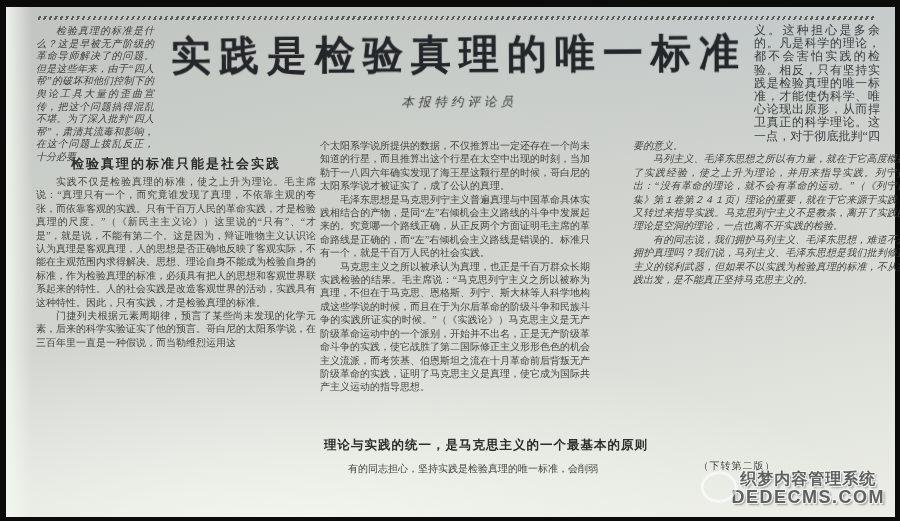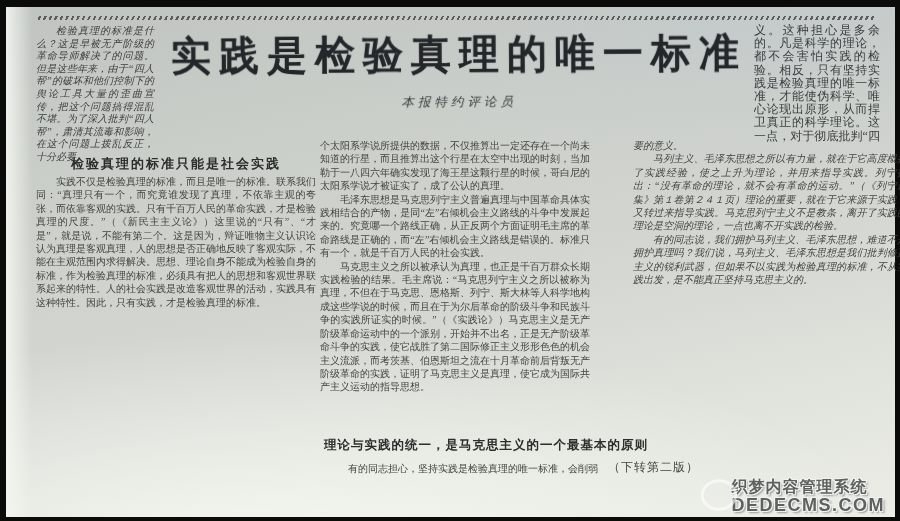--- a/index.html
+++ b/index.html
@@ -63,24 +63,24 @@
   }
   .sec1-heading{left:30px;top:148px;width:280px;}
   .sec2-heading{left:318px;top:430px;width:278px;font-size:12.5px;letter-spacing:1px;}
   .sec2-firstline{
     position:absolute;left:322px;top:455px;width:270px;height:15px;overflow:hidden;
     font-size:10px;line-height:13.4px;color:#42443f;text-align:justify;filter:blur(.38px);
   }
   .sec2-firstline p{margin:0;text-indent:2em;}
   .continuation{
     position:absolute;left:602px;top:452px;width:258px;
-    font-size:12px;color:#42443f;text-align:left;filter:blur(.35px);letter-spacing:1px;
+    font-size:10px;color:#42443f;text-align:center;filter:blur(.35px);letter-spacing:1px;
   }
   .watermark{
-    position:absolute;right:10px;bottom:2px;text-align:left;
+    position:absolute;right:10px;bottom:10px;text-align:center;
     font-family:"Liberation Sans", sans-serif;line-height:1.05;
   }
   .watermark .swirl{
     position:absolute;right:148px;bottom:4px;width:30px;height:26px;
     border:3px solid rgba(255,255,255,.85);border-radius:50% 60% 50% 60%;
     transform:rotate(-18deg);opacity:.7;
   }
   .wm-line{
     font-weight:bold;color:#5d615f;letter-spacing:1px;
     text-shadow:-1px -1px 0 #f2f3ef, 1px -1px 0 #f2f3ef, -1px 1px 0 #f2f3ef, 1px 1px 0 #f2f3ef, 2px 2px 2px rgba(40,40,40,.45);
@@ -101,21 +101,22 @@
     <div class="headline-block">
       <div class="headline">实践是检验真理的唯一标准</div>
       <div class="byline">本报特约评论员</div>
     </div>
 
     <div class="toprightcol">义。这种担心是多余的。凡是科学的理论，都不会害怕实践的检验。相反，只有坚持实践是检验真理的唯一标准，才能使伪科学、唯心论现出原形，从而捍卫真正的科学理论。这一点，对于彻底批判“四人帮”散布的唯心论，具有特别重</div>
 
     <div class="sec-heading sec1-heading">检验真理的标准只能是社会实践</div>
 
     <div class="col col1">
-      <p>实践不仅是检验真理的标准，而且是唯一的标准。联系我们同：“真理只有一个，而究竟谁发现了真理，不依靠主观的夸张，而依靠客观的实践。只有千百万人民的革命实践，才是检验真理的尺度。”（《新民主主义论》）这里说的“只有”、“才是”，就是说，不能有第二个。这是因为，辩证唯物主义认识论认为真理是客观真理，人的思想是否正确地反映了客观实际，不能在主观范围内求得解决。思想、理论自身不能成为检验自身的标准，作为检验真理的标准，必须具有把人的思想和客观世界联系起来的特性。人的社会实践是改造客观世界的活动，实践具有这种特性。因此，只有实践，才是检验真理的标准。</p>
+      <p>实践不仅是检验真理的标准，使之上升为理论。毛主席说：“真理只有一个，而究竟谁发现了真理，不依靠主观的夸张，而依靠客观的实践。只有千百万人民的革命实践，才是检验真理的尺度。”（《新民主主义论》）这里说的“只有”、“才是”，就是说，不能有第二个。这是因为，辩证唯物主义认识论认为真理是客观真理，人的思想是否正确地反映了客观实际，不能在主观范围内求得解决。思想、理论自身不能成为检验自身的标准，作为检验真理的标准，必须具有把人的思想和客观世界联系起来的特性。人的社会实践是改造客观世界的活动，实践具有这种特性。因此，只有实践，才是检验真理的标准。</p>
+      <p>门捷列夫根据元素周期律，预言了某些尚未发现的化学元素，后来的科学实验证实了他的预言。哥白尼的太阳系学说，在三百年里一直是一种假说，而当勒维烈运用这</p>
     </div>
 
     <div class="col col2">
       <p class="cont">个太阳系学说所提供的数据，不仅推算出一定还存在一个尚未知道的行星，而且推算出这个行星在太空中出现的时刻，当加勒于一八四六年确实发现了海王星这颗行星的时候，哥白尼的太阳系学说才被证实了，成了公认的真理。</p>
       <p>毛泽东思想是马克思列宁主义普遍真理与中国革命具体实践相结合的产物，是同“左”右倾机会主义路线的斗争中发展起来的。究竟哪一个路线正确，从正反两个方面证明毛主席的革命路线是正确的，而“左”右倾机会主义路线是错误的。标准只有一个，就是千百万人民的社会实践。</p>
       <p>马克思主义之所以被承认为真理，也正是千百万群众长期实践检验的结果。毛主席说：“马克思列宁主义之所以被称为真理，不但在于马克思、恩格斯、列宁、斯大林等人科学地构成这些学说的时候，而且在于为尔后革命的阶级斗争和民族斗争的实践所证实的时候。”（《实践论》）马克思主义是无产阶级革命运动中的一个派别，开始并不出名，正是无产阶级革命斗争的实践，使它战胜了第二国际修正主义形形色色的机会主义流派，而考茨基、伯恩斯坦之流在十月革命前后背叛无产阶级革命的实践，证明了马克思主义是真理，使它成为国际共产主义运动的指导思想。</p>
     </div>
 
     <div class="sec-heading sec2-heading">理论与实践的统一，是马克思主义的一个最基本的原则</div>
     <div class="sec2-firstline">

